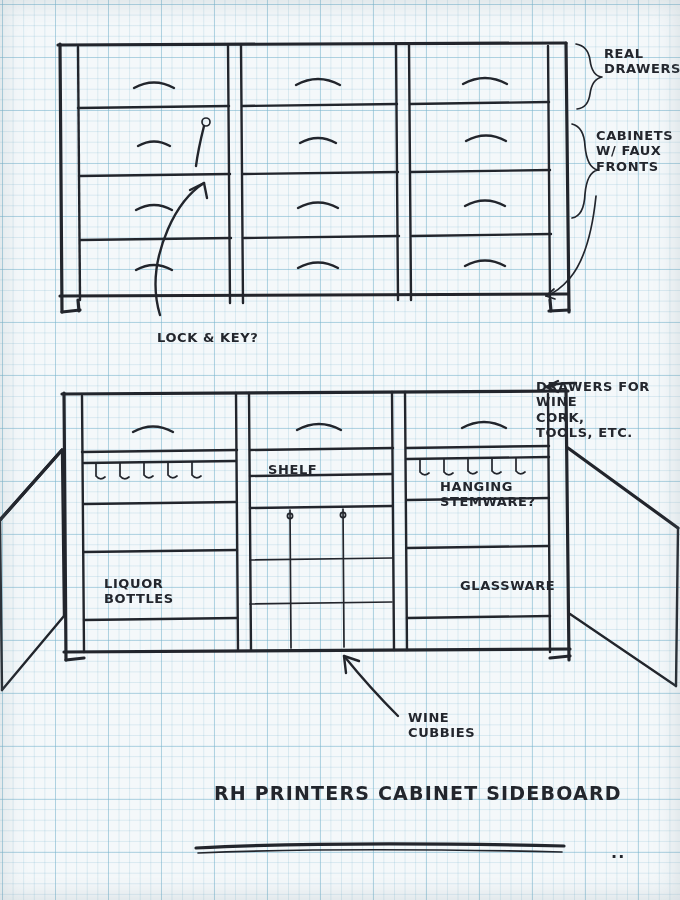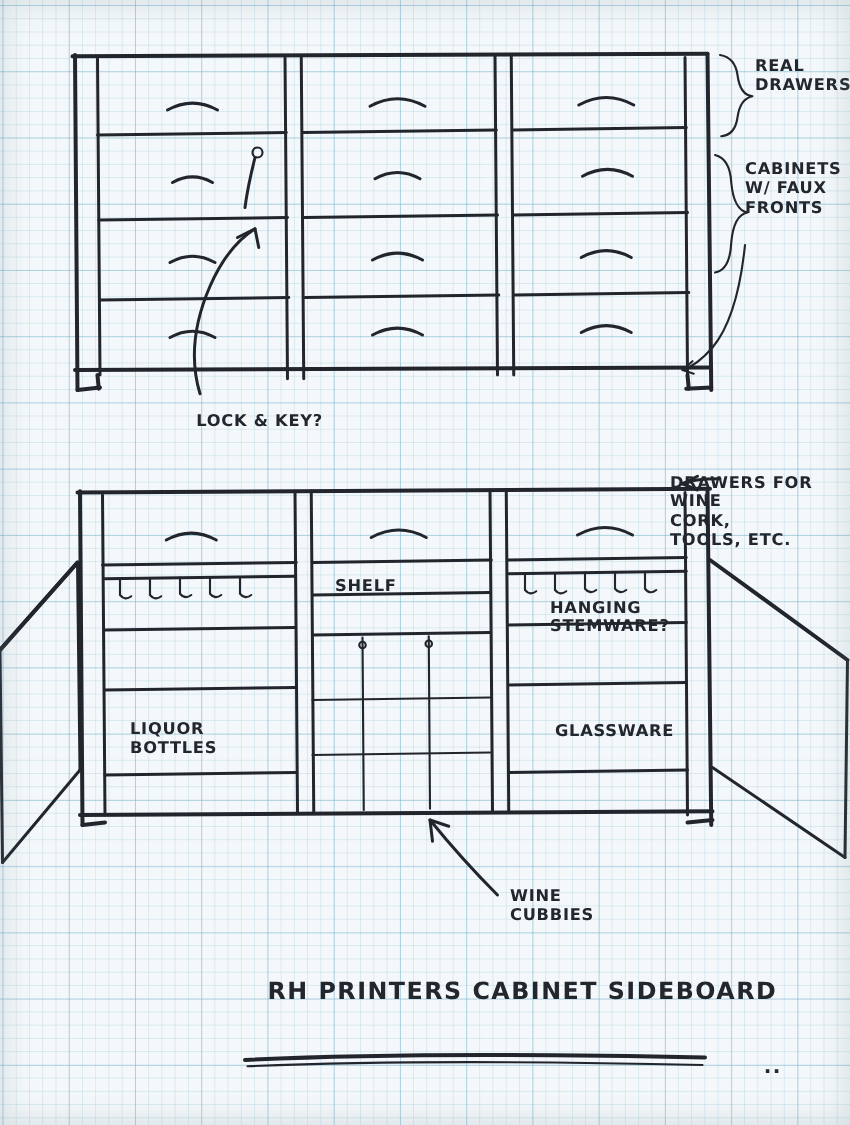--- a/index.html
+++ b/index.html
@@ -245,21 +245,21 @@
 TOOLS, ETC.</div>
 
   <div class="hand-label lbl-md" style="left:268px; top:462px;">SHELF</div>
 
   <div class="hand-label lbl-md" style="left:440px; top:479px;">HANGING
 STEMWARE?</div>
 
   <div class="hand-label lbl-md" style="left:104px; top:576px;">LIQUOR
 BOTTLES</div>
 
-  <div class="hand-label lbl-md" style="left:444px; top:578px;">GLASSWARE</div>
+  <div class="hand-label lbl-md" style="left:460px; top:578px;">GLASSWARE</div>
 
   <div class="hand-label lbl-md" style="left:408px; top:710px;">WINE
 CUBBIES</div>
 
   <div class="title-line" style="left:175px; top:782px;">RH PRINTERS CABINET SIDEBOARD</div>
   <div class="title-line" style="left:572px; top:843px; font-size:16px;">..</div>
 
   <div id="paper-edge"></div>
 </div>
 

